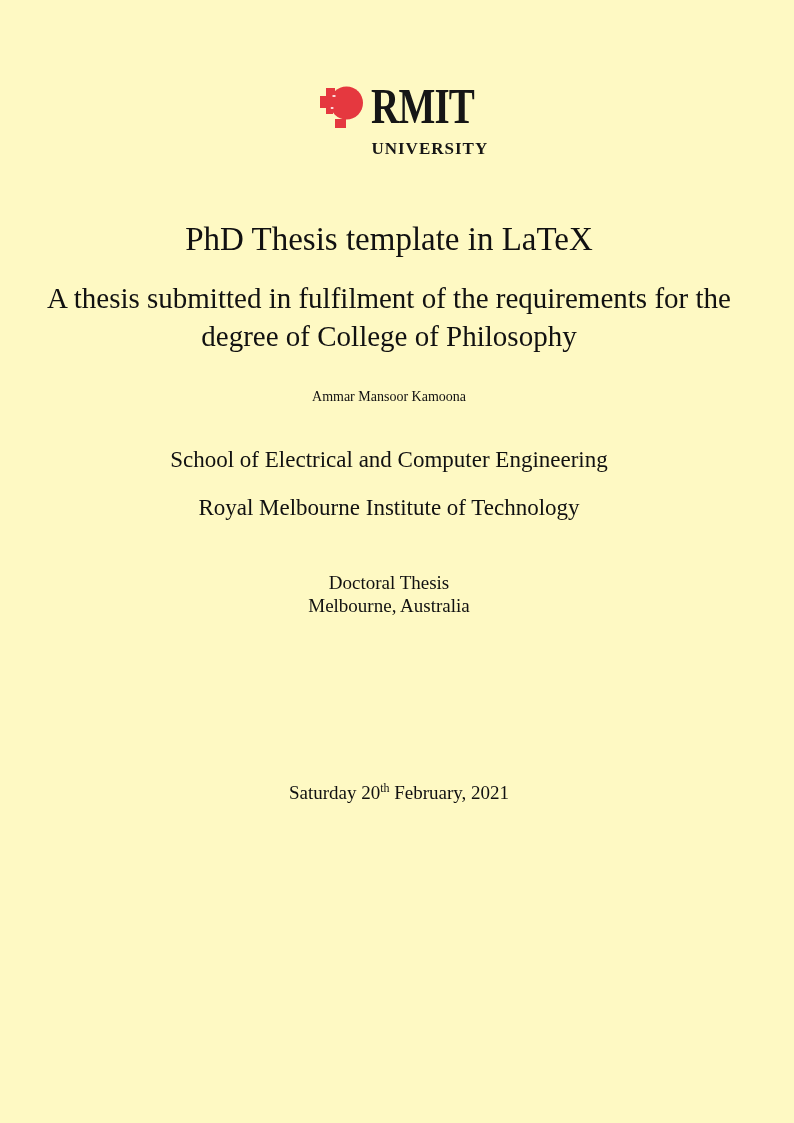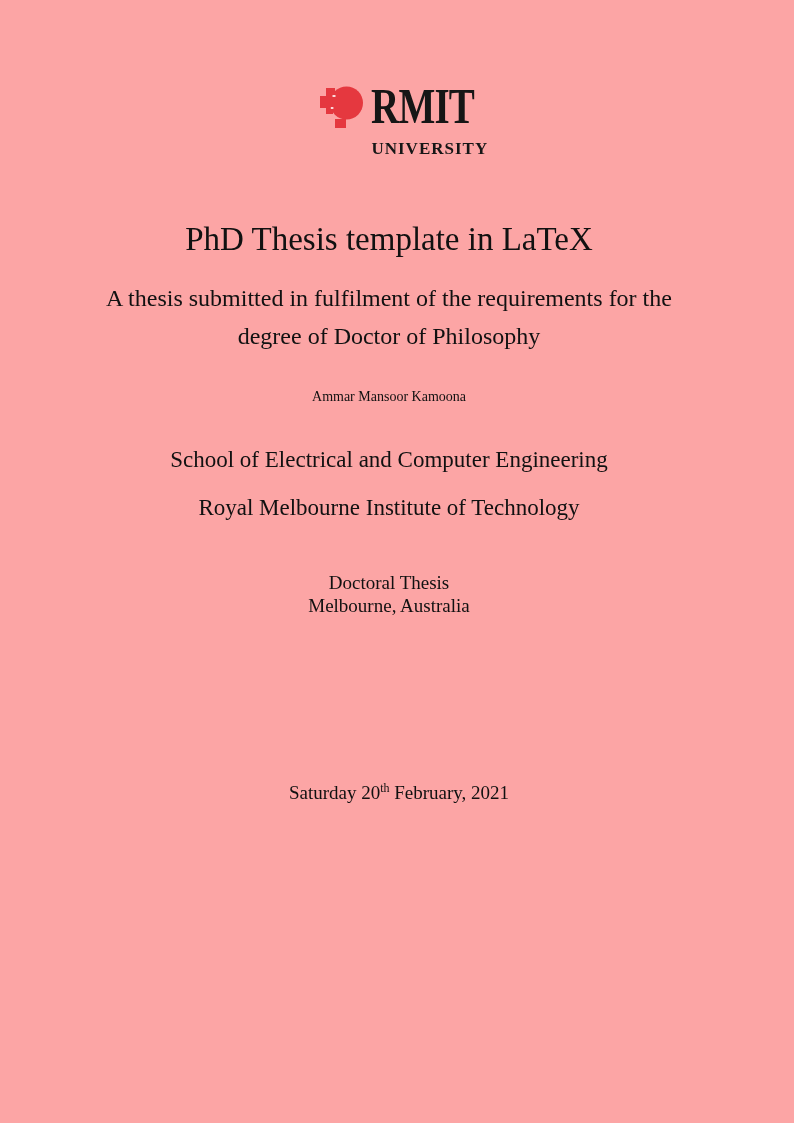--- a/index.html
+++ b/index.html
@@ -1,20 +1,20 @@
 <!DOCTYPE html>
 <html><head>
 <meta charset="utf-8">
 <style>
   html, body { margin: 0; padding: 0; background: #ffffff; }
   .page {
     position: relative;
     width: 794px;
     height: 1123px;
-    background: #fca5a5;
+    background: #fef9c3;
     font-family: "Liberation Serif", "DejaVu Serif", serif;
     color: #111111;
     overflow: hidden;
     margin: 0 auto;
   }
   .abs-center {
     position: absolute;
     left: 0;
     right: 16px;
     text-align: center;
@@ -56,21 +56,21 @@
   }
 
   
   .thesis-title {
     top: 218px;
     font-size: 33px;
     line-height: 42px;
   }
   .thesis-subtitle {
     top: 279px;
-    font-size: 24px;
+    font-size: 29px;
     line-height: 38px;
   }
   .author-name {
     top: 385px;
     font-size: 14px;
     line-height: 23px;
   }
   .affiliation-block {
     top: 448px;
     font-size: 23px;
@@ -115,21 +115,21 @@
     <div class="logo-text">
       <span class="logo-brand">RMIT</span>
       <span class="logo-subbrand">UNIVERSITY</span>
     </div>
   </div>
 
   <div class="abs-center thesis-title">PhD Thesis template in LaTeX</div>
 
   <div class="abs-center thesis-subtitle">
     <span>A thesis submitted in fulfilment of the requirements for the</span><br>
-    <span>degree of Doctor of Philosophy</span>
+    <span>degree of College of Philosophy</span>
   </div>
 
   <div class="abs-center author-name">Ammar Mansoor Kamoona</div>
 
   <div class="abs-center affiliation-block">
     <span>School of Electrical and Computer Engineering</span><br>
     <br>
     <span>Royal Melbourne Institute of Technology</span>
   </div>
 

